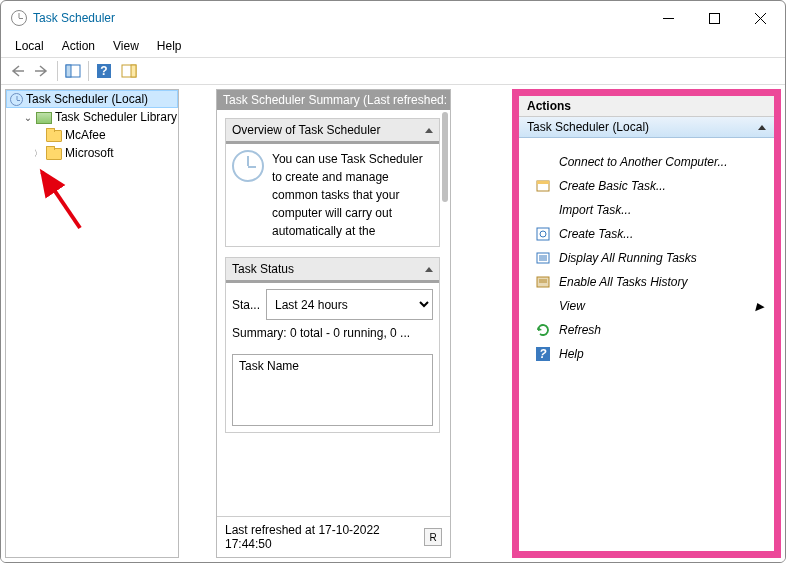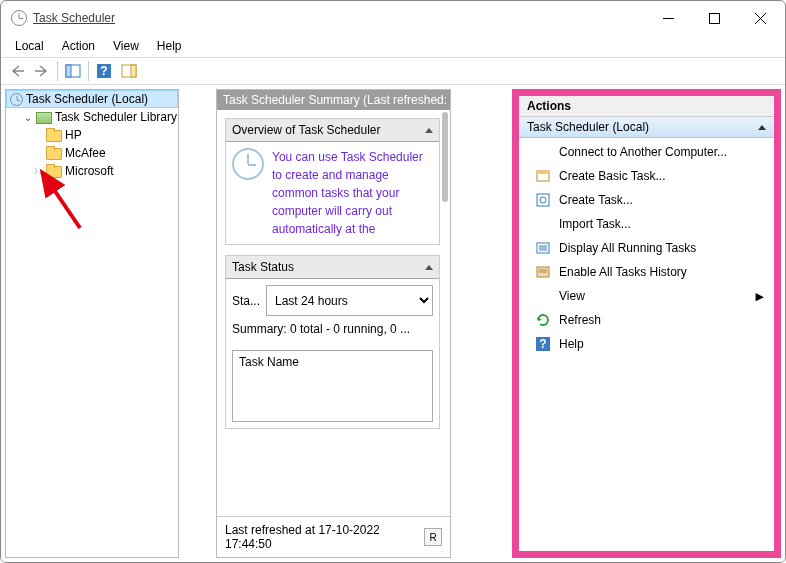--- a/index.html
+++ b/index.html
@@ -2,21 +2,21 @@
 <html><head>
   <meta charset="utf-8">
   <style>
     * { box-sizing: border-box; margin: 0; padding: 0; font-family: 'Segoe UI', Tahoma, sans-serif; font-size: 12px; }
     body { background: #fff; width: 786px; height: 563px; border: 1px solid #888; border-radius: 6px; overflow: hidden; display: flex; flex-direction: column; }
     
     .titlebar { height: 34px; display: flex; align-items: center; padding: 0 2px 0 10px; }
     .titlebar .icon { width: 16px; height: 16px; border: 1.5px solid #888; border-radius: 50%; position: relative; margin-right: 6px; flex-shrink:0; }
     .titlebar .icon::before { content:""; position:absolute; width:1px; height:5px; background:#888; top:2px; left:50%; transform:translateX(-50%);}
     .titlebar .icon::after { content:""; position:absolute; width:4px; height:1px; background:#888; top:7px; left:50%;}
-    .titlebar .title { flex: 1; color:#404040;text-decoration:underline; }
+    .titlebar .title { flex: 1; color:#0369a1; }
     .winbtn { width: 46px; height: 30px; display:flex; align-items:center; justify-content:center; color:#000; }
     .winbtn svg { width:11px; height:11px; }
     
     .menubar { height: 22px; display: flex; align-items: center; padding: 0 6px; gap: 2px; }
     .menubar span { padding: 2px 8px; }
     
     .toolbar { height: 28px; border-top: 1px solid #ddd; border-bottom: 1px solid #ddd; display: flex; align-items: center; padding: 0 4px; gap: 1px; background:#fff; }
     .tbtn { width: 24px; height: 22px; display:flex; align-items:center; justify-content:center; }
     .tbtn svg { width:16px; height:16px; }
     .tsep { width:1px; height:20px; background:#ccc; margin: 0 2px;}
@@ -45,42 +45,42 @@
     .lib-icon::before { content:""; position:absolute; width:14px; height:10px; background:linear-gradient(#bde0a8,#8fc86f); border:1px solid #6ba046; top:3px; left:0;}
     
     .splitter { width:5px; cursor:col-resize;}
     
     .mid-pane { width: 235px; display:flex; flex-direction:column; border:1px solid #bbb; position:relative;}
     .mid-header { background:#9d9d9d; color:#fff; padding:3px 6px; height:20px; white-space:nowrap; overflow:hidden;}
     .mid-body { flex:1; overflow:auto; position:relative; padding:8px 10px 0 8px;}
     .mid-body::after { content:""; position:absolute; right:2px; top:2px; width:6px; height:90px; background:#c0c0c0; border-radius:3px;}
     
     .group { border:1px solid #ccc; background:#fff; margin-bottom:10px;}
-    .group-head { background:#eaeaea; padding:4px 6px; display:flex; justify-content:space-between; align-items:center; border-bottom:1px solid #a3a3a3;}
+    .group-head { background:#eaeaea; padding:4px 6px; display:flex; justify-content:space-between; align-items:center; border-bottom:3px solid #a3a3a3;}
     .group-head .collapse { width:0; height:0; border-left:4px solid transparent; border-right:4px solid transparent; border-bottom:5px solid #555;}
     .group-body { padding:6px;}
     .overview-content { display:flex; gap:8px;}
     .overview-content .bigclock { width:32px; height:32px; border:2px solid #a6c3dd; border-radius:50%; flex-shrink:0; position:relative;}
     .overview-content .bigclock::before { content:""; position:absolute; width:2px; height:10px; background:#a6c3dd; top:4px; left:50%; transform:translateX(-50%);}
     .overview-content .bigclock::after { content:""; position:absolute; width:8px; height:2px; background:#a6c3dd; top:14px; left:50%;}
-    .overview-text { line-height:1.5; color:#6d28d9;}
+    .overview-text { line-height:1.5; color:#000000;}
     
     .status-row { display:flex; align-items:center; gap:6px; padding:6px;}
     .status-row select { flex:1; height:31px; border:1px solid #aaa; background:#fff; padding:0 4px;}
     .summary-line { padding:0 6px 8px 6px; white-space:nowrap; overflow:hidden;}
     .tasklist { margin:6px; height:72px; border:1px solid #aaa; padding:4px 6px;}
     
     .mid-footer { border-top:1px solid #ccc; padding:6px 8px; display:flex; justify-content:flex-start; align-items:center; background:#fff;}
     .mid-footer button { width:18px; height:18px; border:1px solid #aaa; background:#f5f5f5; font-size:10px;}
     
     .actions-pane { flex:1; border:7px solid #ec4899; display:flex; flex-direction:column;margin-left:24px;}
     .actions-title { background:#f0f0f0; padding:3px 8px; font-weight:600; border-bottom:1px solid #ccc;}
     .actions-sub { background:linear-gradient(#e9f2fb,#cde4f7); padding:3px 8px; border-bottom:1px solid #a8c5e0; display:flex; justify-content:space-between; align-items:center;}
     .actions-sub .collapse { width:0; height:0; border-left:4px solid transparent; border-right:4px solid transparent; border-bottom:5px solid #333;}
-    .action-list { padding:2px 0;}
+    .action-list { padding:12px 0;font-style:italic;}
     .action-item { display:flex; align-items:center; height:24px; padding:0 10px 0 16px; gap:8px;}
     .action-item .ai-icon { width:16px; height:16px; flex-shrink:0; display:flex; align-items:center; justify-content:center;}
     .action-item .arrow { margin-left:auto; font-size:11px;}
     
     .arrow-annotation { position:absolute; pointer-events:none; z-index:10;}
   </style>
 </head>
 <body>
 
 <div class="titlebar">
@@ -148,24 +148,20 @@
 
   <div class="nav-pane">
     <div class="tree-row selected">
       <span class="tree-icon clock-ico"></span>
       <span class="tree-label">Task Scheduler (Local)</span>
     </div>
     <div class="tree-row indent1">
       <span class="tree-chevron">⌄</span>
       <span class="tree-icon lib-icon"></span>
       <span class="tree-label">Task Scheduler Library</span>
-    </div>
-    <div class="tree-row indent2">
-      <span class="tree-icon folder-icon"></span>
-      <span class="tree-label">HP</span>
     </div>
     <div class="tree-row indent2">
       <span class="tree-icon folder-icon"></span>
       <span class="tree-label">McAfee</span>
     </div>
     <div class="tree-row indent2">
       <span class="tree-chevron" style="font-size:8px;">〉</span>
       <span class="tree-icon folder-icon"></span>
       <span class="tree-label">Microsoft</span>
     </div>
@@ -237,31 +233,31 @@
         <div class="action-item">
           <span class="ai-icon">
             <svg width="16" height="16">
               <rect x="2" y="3" width="12" height="10" fill="#fff" stroke="#b58a2e"></rect>
               <rect x="2" y="3" width="12" height="3" fill="#f4c96a"></rect>
             </svg>
           </span>
           <span>Create Basic Task...</span>
         </div>
         <div class="action-item">
+          <span class="ai-icon"></span>
+          <span>Import Task...</span>
+        </div>
+        <div class="action-item">
           <span class="ai-icon">
             <svg width="16" height="16">
               <rect x="2" y="2" width="12" height="12" fill="#fff" stroke="#3a7abf"></rect>
               <circle cx="8" cy="8" r="3" fill="none" stroke="#3a7abf"></circle>
             </svg>
           </span>
           <span>Create Task...</span>
-        </div>
-        <div class="action-item">
-          <span class="ai-icon"></span>
-          <span>Import Task...</span>
         </div>
         <div class="action-item">
           <span class="ai-icon">
             <svg width="16" height="16">
               <rect x="2" y="3" width="12" height="10" fill="#fff" stroke="#3a7abf"></rect>
               <line x1="4" y1="6" x2="12" y2="6" stroke="#3a7abf"></line>
               <line x1="4" y1="8" x2="12" y2="8" stroke="#3a7abf"></line>
               <line x1="4" y1="10" x2="12" y2="10" stroke="#3a7abf"></line>
             </svg>
           </span>

